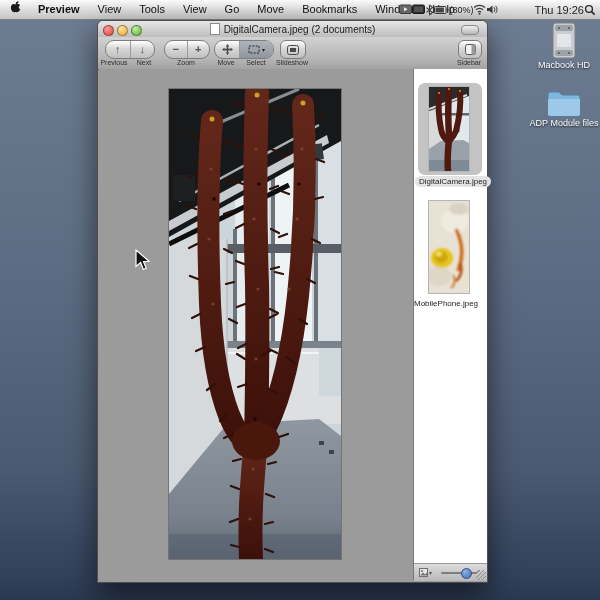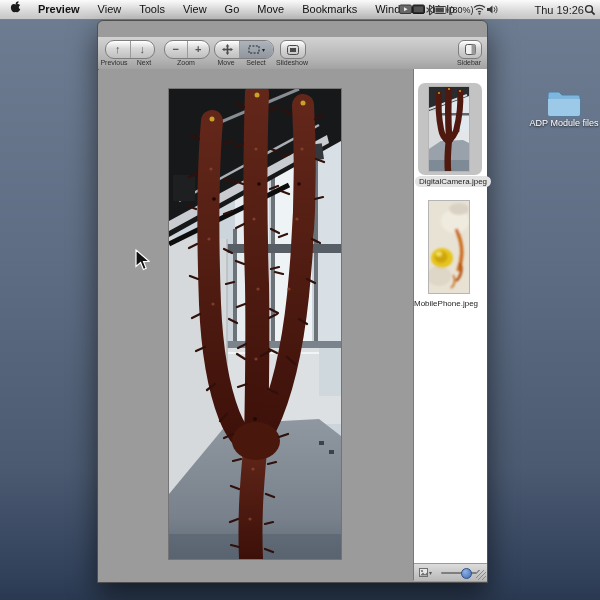--- a/index.html
+++ b/index.html
@@ -107,31 +107,51 @@
         <path d="M8,3.2 A3.5,3.5 0 0 1 8,7.8 M9.6,1.8 A5.5,5.5 0 0 1 9.6,9.2" stroke="#3c3c3c" stroke-width="1" fill="none"></path>
       </svg>
       <span style="font-size:11px;margin-left:36px;">Thu 19:26</span>
       <svg width="12" height="12" viewBox="0 0 12 12">
         <circle cx="5" cy="5" r="3.4" stroke="#2d2d2d" stroke-width="1.4" fill="none"></circle>
         <line x1="7.6" y1="7.6" x2="10.6" y2="10.6" stroke="#2d2d2d" stroke-width="1.6"></line>
       </svg>
     </div>
   </div>
 
+  <div class="abs desk-icon" style="left:528px;top:22px;">
+    <svg width="34" height="38" viewBox="0 0 34 38" style="display:block;margin:0 auto;">
+      <rect x="6" y="1" width="22" height="35" rx="3" fill="#c9ccd1" stroke="#7d8085"></rect>
+      <rect x="8" y="3" width="18" height="6" rx="2" fill="#9da1a8"></rect>
+      <rect x="8" y="28" width="18" height="6" rx="2" fill="#9da1a8"></rect>
+      <rect x="10" y="12" width="14" height="13" rx="1.5" fill="#e4e6e9"></rect>
+      <circle cx="12" cy="6" r="1" fill="#55585c"></circle>
+        <circle cx="22" cy="6" r="1" fill="#55585c"></circle>
+      <circle cx="12" cy="31" r="1" fill="#55585c"></circle>
+        <circle cx="22" cy="31" r="1" fill="#55585c"></circle>
+    </svg>
+    <div>Macbook HD</div>
+  </div>
 
   <div class="abs desk-icon" style="left:528px;top:88px;">
     <svg width="36" height="30" viewBox="0 0 36 30" style="display:block;margin:0 auto;">
       <path d="M2,6 Q2,4 4,4 L13,4 L16,7 L32,7 Q34,7 34,9 L34,26 Q34,28 32,28 L4,28 Q2,28 2,26 Z" fill="#7fb6dd" stroke="#4f7ea3"></path>
       <path d="M2,11 L34,11 L34,26 Q34,28 32,28 L4,28 Q2,28 2,26 Z" fill="#9cc9e8"></path>
     </svg>
     <div>ADP Module files</div>
   </div>
 
   <div id="window" class="abs">
 
+    <div id="titlebar" class="abs">
+      <div class="tl" style="left:5px;background:radial-gradient(circle at 35% 30%,#ff9a93,#e2443a);"></div>
+      <div class="tl" style="left:19px;background:radial-gradient(circle at 35% 30%,#ffe49a,#e8a934);"></div>
+      <div class="tl" style="left:33px;background:radial-gradient(circle at 35% 30%,#bdf09a,#5eae32);"></div>
+      <div id="title-text"><span id="proxy-icon"></span><span>DigitalCamera.jpeg (2 documents)</span></div>
+      <div id="toolbar-pill"></div>
+    </div>
 
     <div id="toolbar" class="abs">
 
       <div class="cap" style="left:7px;width:48px;">
         <div class="seg" style="width:24px;">
             <span class="arrow-glyph">↑</span>
           </div>
         <div class="seg" style="width:24px;">
             <span class="arrow-glyph">↓</span>
           </div>

